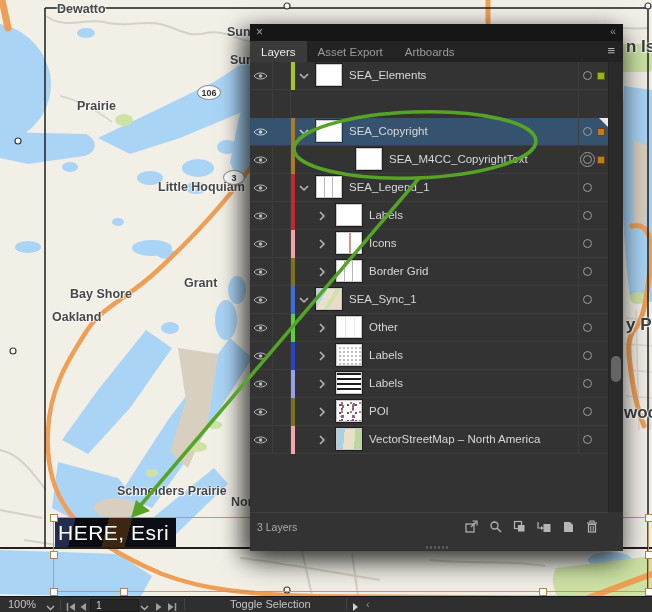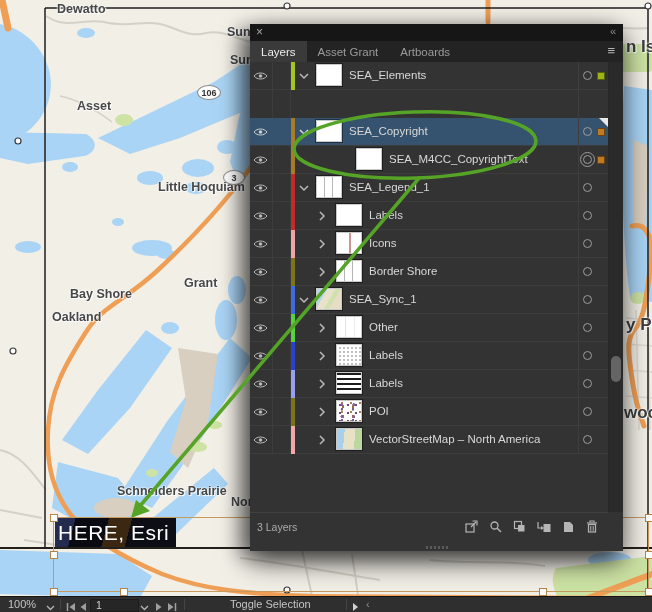--- a/index.html
+++ b/index.html
@@ -176,21 +176,21 @@
         <circle cx="648" cy="6" r="3"></circle>
         <circle cx="18" cy="141" r="3"></circle>
       <circle cx="13" cy="351" r="3"></circle>
         <circle cx="287" cy="590" r="3"></circle>
     </g>
   </svg>
 
   <div class="mlabel" style="left:57px;top:2px">Dewatto</div>
   <div class="mlabel" style="left:227px;top:25px">Sunb</div>
   <div class="mlabel" style="left:230px;top:53px">Sun</div>
-  <div class="mlabel" style="left:77px;top:99px">Asset</div>
+  <div class="mlabel" style="left:77px;top:99px">Prairie</div>
   <div class="mlabel" style="left:158px;top:180px">Little Hoquiam</div>
   <div class="mlabel" style="left:184px;top:276px">Grant</div>
   <div class="mlabel" style="left:70px;top:287px">Bay Shore</div>
   <div class="mlabel" style="left:52px;top:310px">Oakland</div>
   <div class="mlabel" style="left:117px;top:484px">Schneiders Prairie</div>
   <div class="mlabel" style="left:231px;top:495px">Nor</div>
   <div class="mlabel big" style="left:626px;top:37px">n Isl</div>
   <div class="mlabel big" style="left:626px;top:315px">y Pla</div>
   <div class="mlabel big" style="left:624px;top:403px">wood</div>
   <div class="shield" style="left:197px;top:85px;width:22px;height:13px">106</div>
@@ -211,21 +211,21 @@
 
   <div id="here-label">HERE, Esri</div>
 
   <div id="panel">
     <div id="ptitle">
       <span class="x">×</span>
       <span class="coll">«</span>
     </div>
     <div id="ptabs">
       <div class="ptab active">Layers</div>
-      <div class="ptab">Asset Grant</div>
+      <div class="ptab">Asset Export</div>
       <div class="ptab">Artboards</div>
     </div>
     <span id="pmenu">≡</span>
 
     <div id="rows">
 
       <div class="row d0" style="top:0">
         <span class="eye"><svg width="15" height="10" viewBox="0 0 15 10">
               <path d="M1,5 C4,1 11,1 14,5 C11,9 4,9 1,5 Z" fill="none" stroke="#b9b9b9"></path>
               <circle cx="7.5" cy="5" r="1.8" fill="#b9b9b9"></circle>
@@ -314,21 +314,21 @@
       <div class="row d1" style="top:196px">
         <span class="eye"><svg width="15" height="10" viewBox="0 0 15 10">
               <path d="M1,5 C4,1 11,1 14,5 C11,9 4,9 1,5 Z" fill="none" stroke="#b9b9b9"></path>
               <circle cx="7.5" cy="5" r="1.8" fill="#b9b9b9"></circle>
             </svg></span>
         <span class="cbar" style="background: rgb(125, 115, 24);"></span>
         <span class="chev"><svg width="11" height="11">
               <polyline points="3,1 7,5 3,9" fill="none" stroke="#b9b9b9" stroke-width="1.5"></polyline>
             </svg></span>
         <span class="thumb t-cols"></span>
-        <span class="lname">Border Shore</span>
+        <span class="lname">Border Grid</span>
         <span class="ring"></span>
       </div>
 
       <div class="row d0" style="top:224px">
         <span class="eye"><svg width="15" height="10" viewBox="0 0 15 10">
               <path d="M1,5 C4,1 11,1 14,5 C11,9 4,9 1,5 Z" fill="none" stroke="#b9b9b9"></path>
               <circle cx="7.5" cy="5" r="1.8" fill="#b9b9b9"></circle>
             </svg></span>
         <span class="cbar" style="background: rgb(59, 108, 224);"></span>
         <span class="chev"><svg width="11" height="11">

